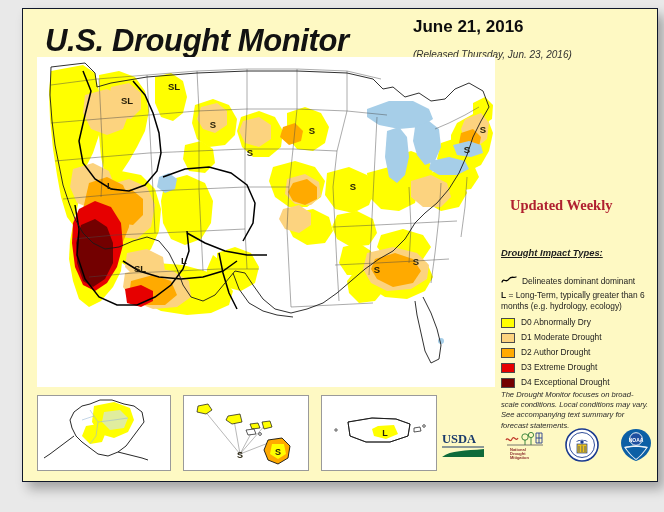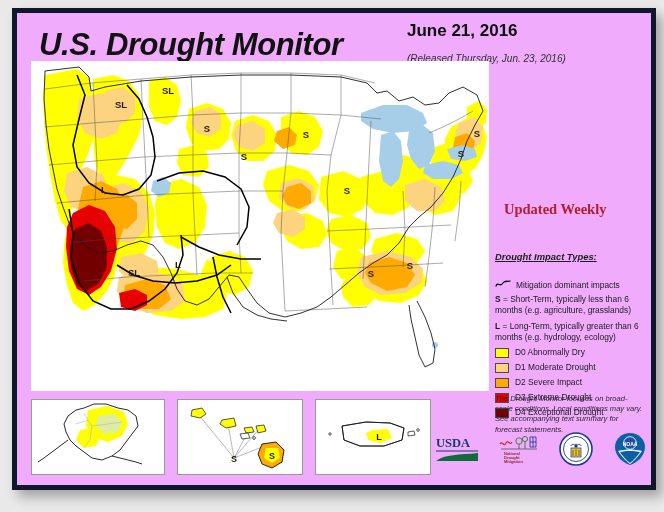--- a/index.html
+++ b/index.html
@@ -2,24 +2,24 @@
 <html><head>
 <meta charset="utf-8">
 <style>
   html,body{margin:0;padding:0;}
   body{
     width:664px;height:512px;overflow:hidden;
     background:#e9e9e9;
     font-family:"Liberation Sans",sans-serif;
   }
   #card{
-    position:absolute;left:12px;top:8px;width:634px;height:472px;
-    background:#f0abfc;
+    position:absolute;left:22px;top:8px;width:634px;height:472px;
+    background:#fef9c3;
     box-shadow:6px 7px 11px rgba(0,0,0,0.30);
-    border:5px solid #0f172a;
+    border:1px solid #0f172a;
   }
   
   #title{
     position:absolute;left:22px;top:14px;
     font-size:31px;font-weight:bold;font-style:italic;
     letter-spacing:-0.4px;color:#121212;
     font-family:"Liberation Sans",sans-serif;
     white-space:nowrap;
   }
   #date-block{position:absolute;left:390px;top:8px;width:230px;text-align:left;}
@@ -326,43 +326,40 @@
   </div>
 
   <div id="legend">
 
     <div class="lg-head">Drought Impact Types:</div>
 
     <div class="lg-row">
       <svg id="impact-sym" width="16" height="10" viewBox="0 0 16 10">
         <path d="M1,7 C3,2 5,9 8,4 C10,1 13,3 15,2" stroke="#000" stroke-width="1.3" fill="none" stroke-linecap="round"></path>
       </svg>
-      <span class="lg-txt">Mitigation dominant impacts</span>
-    </div>
-
-    <div class="lg-para">
-      <span class="lg-key">S</span><span> = Short-Term, typically less than 6 months (e.g. agriculture, grasslands)</span>
-    </div>
+      <span class="lg-txt">Delineates dominant dominant</span>
+    </div>
+
 
     <div class="lg-para">
       <span class="lg-key">L</span><span> = Long-Term, typically greater than 6 months (e.g. hydrology, ecology)</span>
     </div>
 
 
     <div class="lg-row">
       <span class="lg-sq" style="background:#FFFF00"></span>
       <span class="lg-txt">D0 Abnormally Dry</span>
     </div>
     <div class="lg-row">
       <span class="lg-sq" style="background:#FCD37F"></span>
       <span class="lg-txt">D1 Moderate Drought</span>
     </div>
     <div class="lg-row">
       <span class="lg-sq" style="background:#FFAA00"></span>
-      <span class="lg-txt">D2 Severe Impact</span>
+      <span class="lg-txt">D2 Author Drought</span>
     </div>
     <div class="lg-row">
       <span class="lg-sq" style="background:#E60000"></span>
       <span class="lg-txt">D3 Extreme Drought</span>
     </div>
     <div class="lg-row">
       <span class="lg-sq" style="background:#730000"></span>
       <span class="lg-txt">D4 Exceptional Drought</span>
     </div>
   </div>

